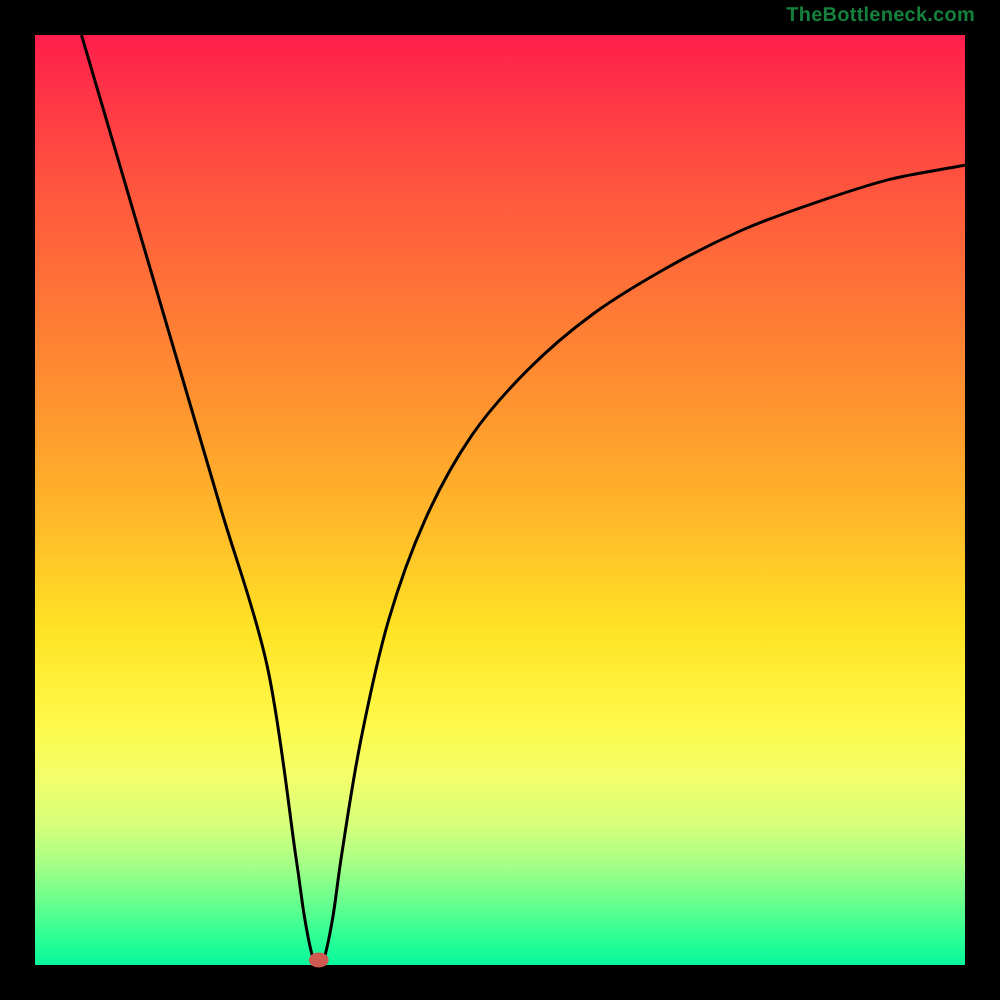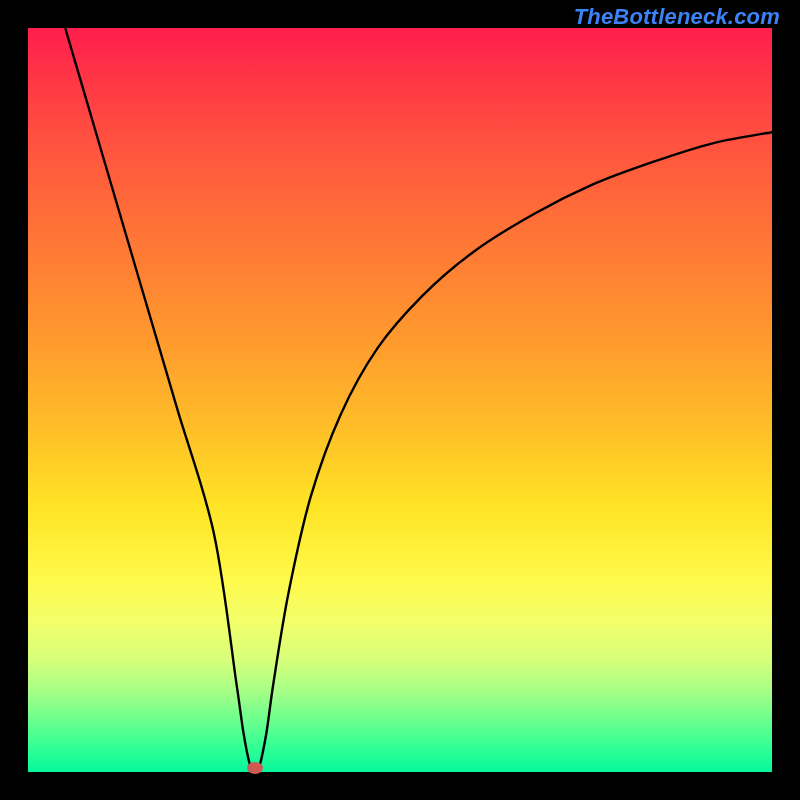--- a/index.html
+++ b/index.html
@@ -14,26 +14,25 @@
   .frame {
     position: relative;
     width: 800px;
     height: 800px;
     background: #000;
   }
   .watermark {
     position: absolute;
     top: 4px;
     right: 20px;
-    color: #3b82f6;
-    font-size: 22px;
+    color: #15803d;
+    font-size: 16px;
     font-weight: 600;
     letter-spacing: 0.2px;
     z-index: 5;
-    font-style: italic;
   }
   .plot {
     position: absolute;
     left: 28px;
     top: 28px;
     width: 744px;
     height: 744px;
     background: linear-gradient(to bottom,
       #ff1e4c 0%,
       #ff3a45 8%,

